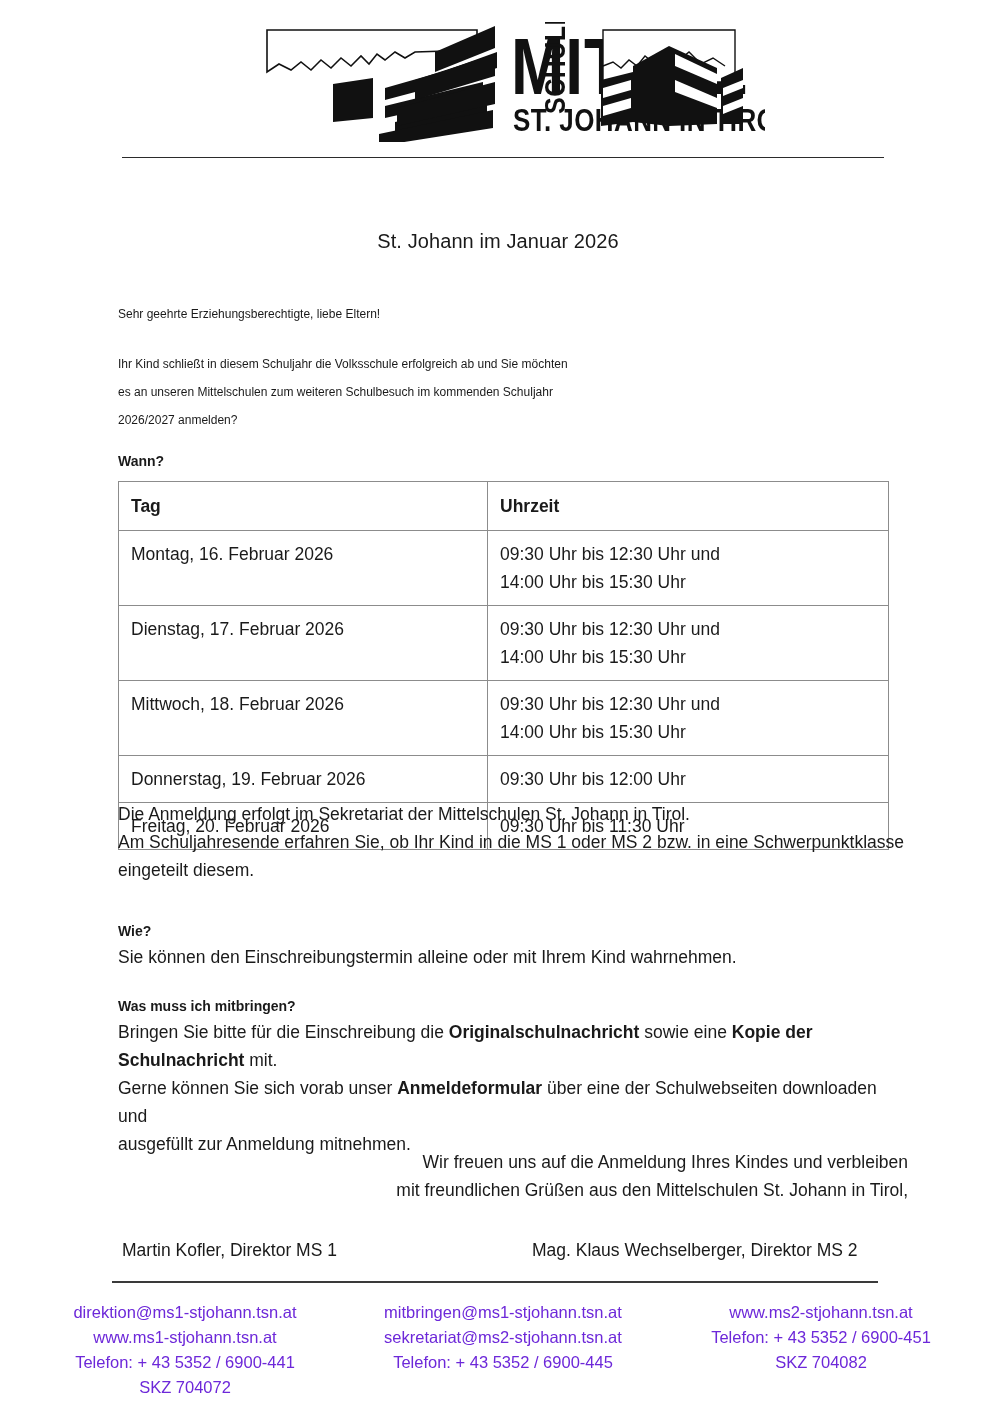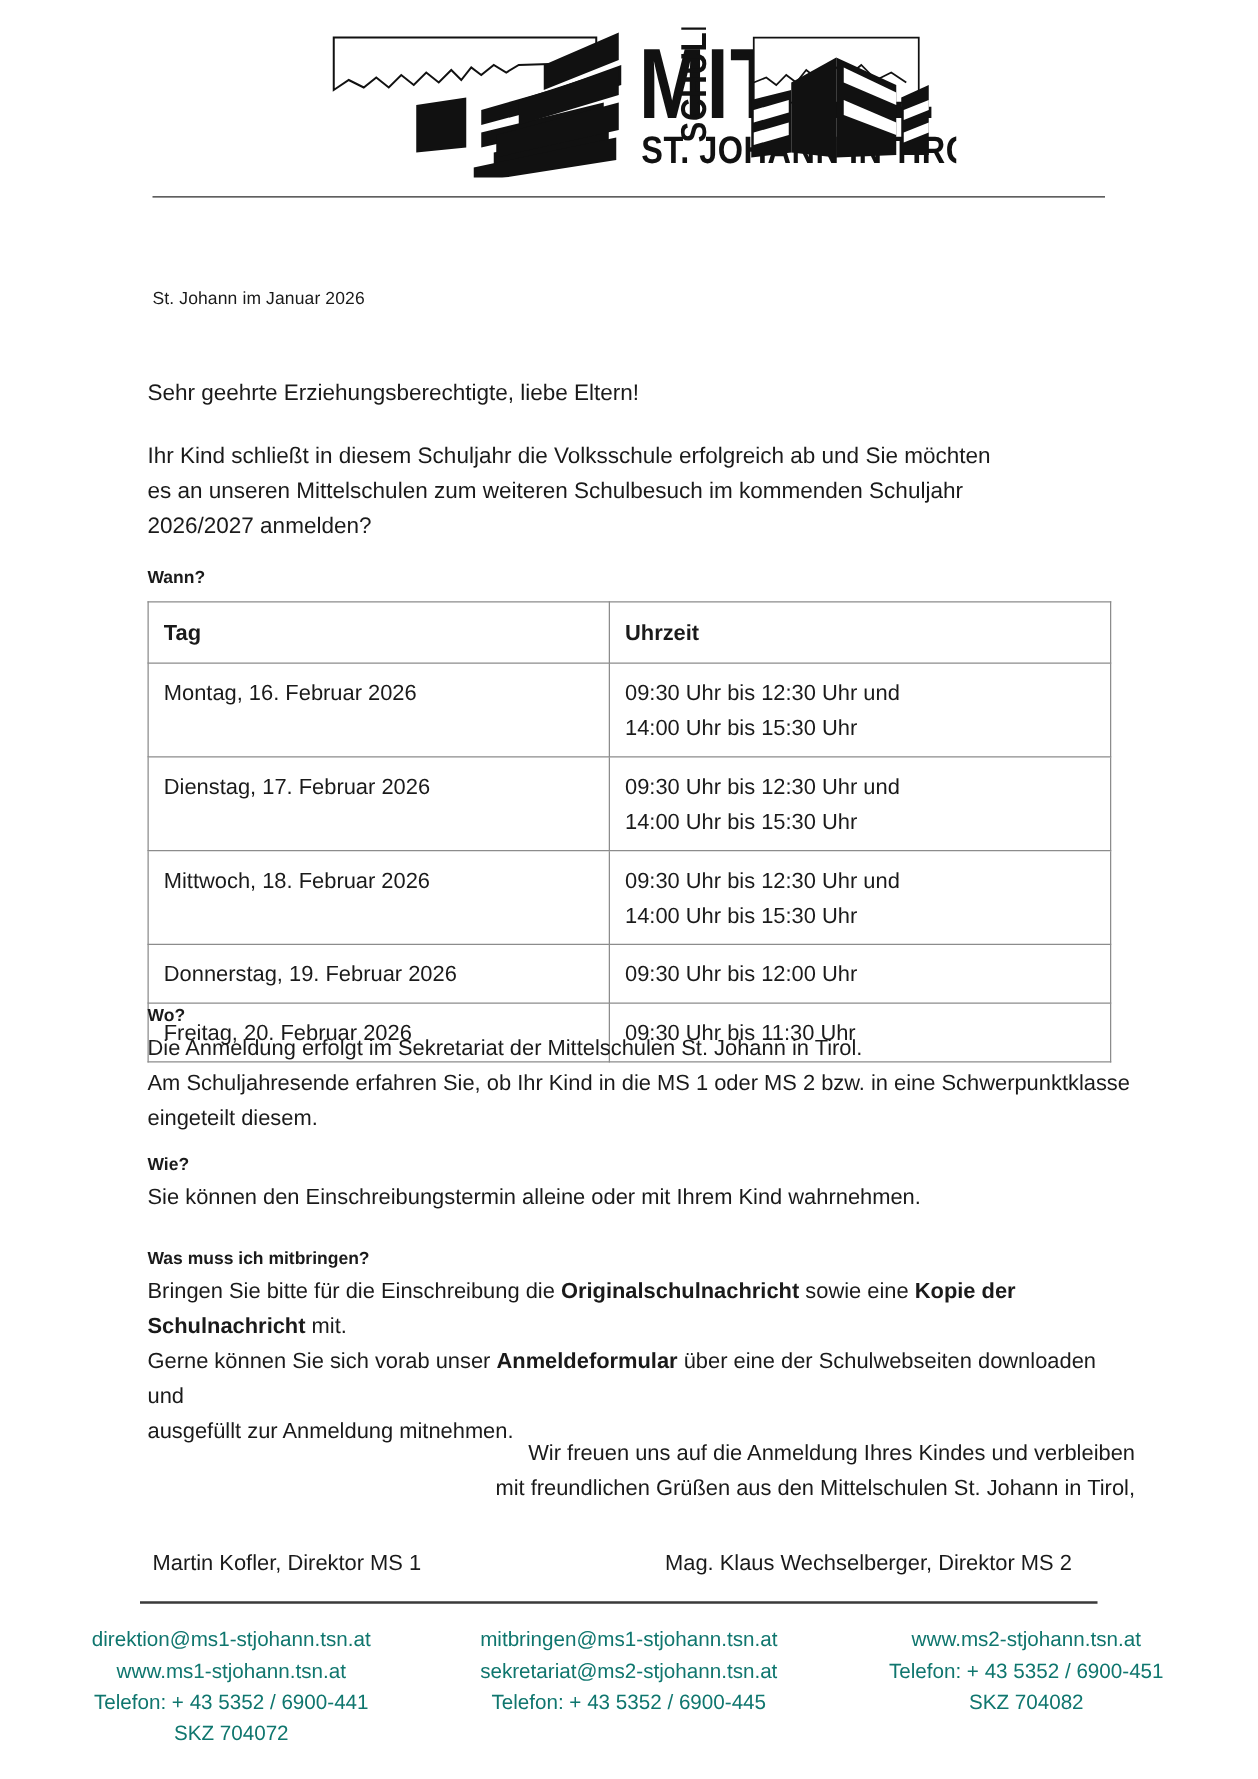--- a/index.html
+++ b/index.html
@@ -47,34 +47,34 @@
     height: 0;
     border-top: 2px solid #3a3a3a;
   }
 
   
   .dateline {
     position: absolute;
     left: 122px;
     top: 230px;
     width: 752px;
-    text-align: left;
-    font-size: 14px;
+    text-align: center;
+    font-size: 20px;
     letter-spacing: 0.1px;
   }
 
   .content {
     position: absolute;
     left: 118px;
     top: 300px;
     width: 775px;
   }
 
   .para {
-    font-size: 18px;
+    font-size: 12px;
     line-height: 28px;
     margin: 0;
   }
   .salutation { margin-bottom: 22px; }
   .intro { margin-bottom: 0; }
 
   h2.section-head {
     font-size: 14px;
     font-weight: bold;
     margin: 0;
@@ -146,21 +146,21 @@
     display: flex;
     justify-content: space-between;
     padding: 0 30px;
     box-sizing: border-box;
   }
   .foot-col {
     text-align: center;
     font-size: 16.5px;
     line-height: 25px;
     width: 310px;
-    color: #0f766e;
+    color: #6d28d9;
   }
   .foot-col .fl { display: block; white-space: nowrap; }
 </style>
 </head>
 <body>
 
 <div class="page">
 
   <div class="logo-block">
     <svg class="logo-svg" width="500" height="120" viewBox="0 0 500 120" xmlns="http://www.w3.org/2000/svg">
@@ -270,21 +270,20 @@
           <td>Freitag, 20. Februar 2026</td>
           <td>
             <span class="time-line">09:30 Uhr bis 11:30 Uhr</span>
           </td>
         </tr>
       </tbody>
     </table>
   </div>
 
   <div class="sec sec-wo">
-    <h2 class="section-head">Wo?</h2>
     <div class="body-line">Die Anmeldung erfolgt im Sekretariat der Mittelschulen St. Johann in Tirol.</div>
     <div class="body-line">Am Schuljahresende erfahren Sie, ob Ihr Kind in die MS 1 oder MS 2 bzw. in eine Schwerpunktklasse</div>
     <div class="body-line">eingeteilt diesem.</div>
   </div>
 
   <div class="sec sec-wie">
     <h2 class="section-head">Wie?</h2>
     <div class="body-line">Sie können den Einschreibungstermin alleine oder mit Ihrem Kind wahrnehmen.</div>
   </div>
 

